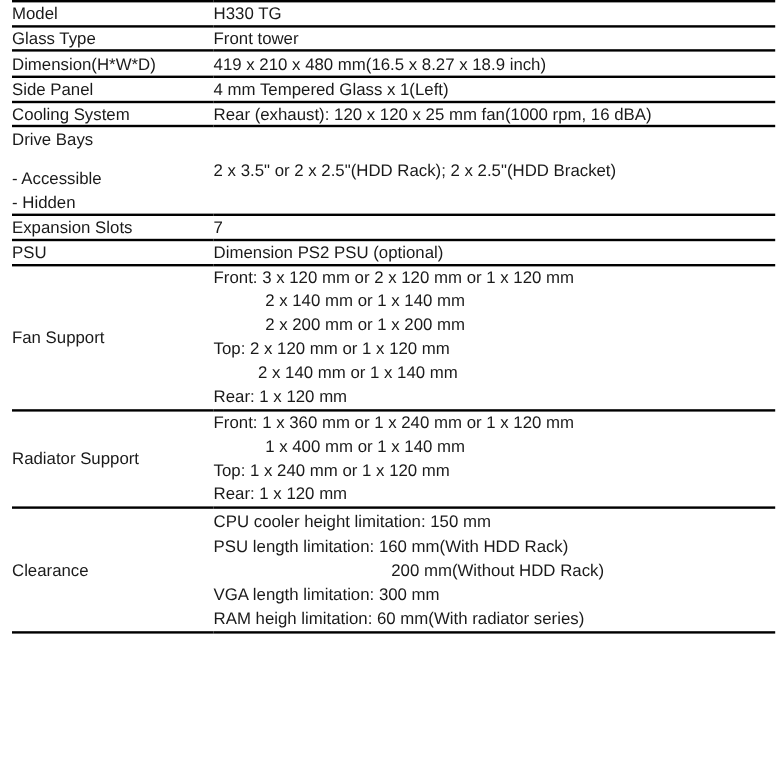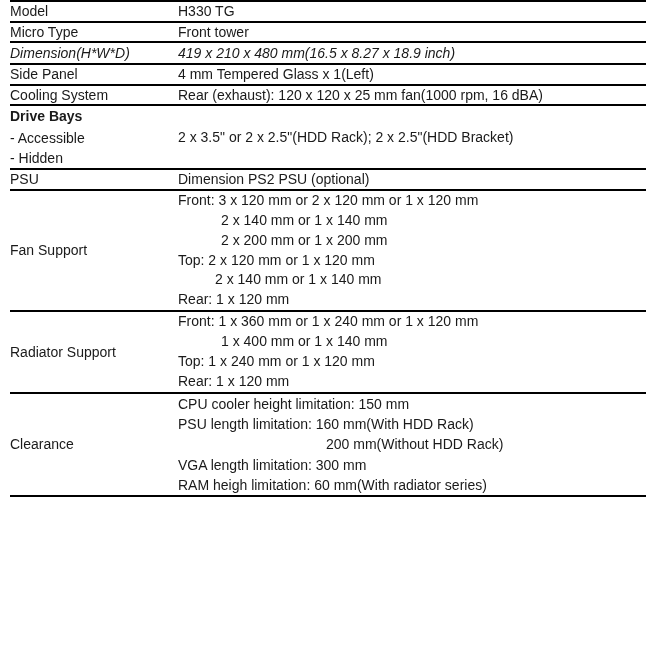--- a/index.html
+++ b/index.html
@@ -43,29 +43,29 @@
   td.value-cell {
     padding: 7px 4px 7px 8px;
   }
 
   
   tr.r-model td, tr.r-casetype td, tr.r-sidepanel td,
   tr.r-cooling td, tr.r-expansion td, tr.r-mobo td,
   tr.r-io td, tr.r-psu td {
     height: 15px;
   }
-  tr.r-dimension td { height: 20px; font-style: italic; }
+  tr.r-dimension td { height: 20px; }
 
   .label-text { display: block; white-space: nowrap; }
 
   .drive-bays-label { line-height: 1.45; }
   .drive-bays-label .bold-head {
-    font-weight: bold;
+    font-weight: normal;
     display: block;
-    margin-bottom: 1px;
+    margin-bottom: 11px;
   }
   .drive-bays-label .sub {
     display: block;
     white-space: nowrap;
   }
 
   td.drive-label-cell { vertical-align: top; padding-top: 9px; }
   td.drive-value-cell { vertical-align: bottom; padding-bottom: 9px; }
 
   .b { font-weight: normal; }
@@ -95,21 +95,21 @@
       <td class="label-cell">
         <span class="label-text">Model</span>
       </td>
       <td class="value-cell">
         <span>H330 TG</span>
       </td>
     </tr>
 
     <tr class="r-casetype">
       <td class="label-cell">
-        <span class="label-text">Micro Type</span>
+        <span class="label-text">Glass Type</span>
       </td>
       <td class="value-cell">
         <span>Front tower</span>
       </td>
     </tr>
 
     <tr class="r-dimension">
       <td class="label-cell">
         <span class="label-text">Dimension(H*W*D)</span>
       </td>
@@ -142,20 +142,28 @@
           <span class="bold-head">Drive Bays</span>
           <span class="sub">- Accessible</span>
           <span class="sub">- Hidden</span>
         </span>
       </td>
       <td class="value-cell drive-value-cell">
         <span>2 x 3.5" or 2 x 2.5"(HDD Rack); 2 x 2.5"(HDD Bracket)</span>
       </td>
     </tr>
 
+    <tr class="r-expansion">
+      <td class="label-cell">
+        <span class="label-text">Expansion Slots</span>
+      </td>
+      <td class="value-cell">
+        <span>7</span>
+      </td>
+    </tr>
 
 
 
     <tr class="r-psu">
       <td class="label-cell">
         <span class="label-text">PSU</span>
       </td>
       <td class="value-cell">
         <span>Dimension PS2 PSU </span><span class="b">(optional)</span>
       </td>

